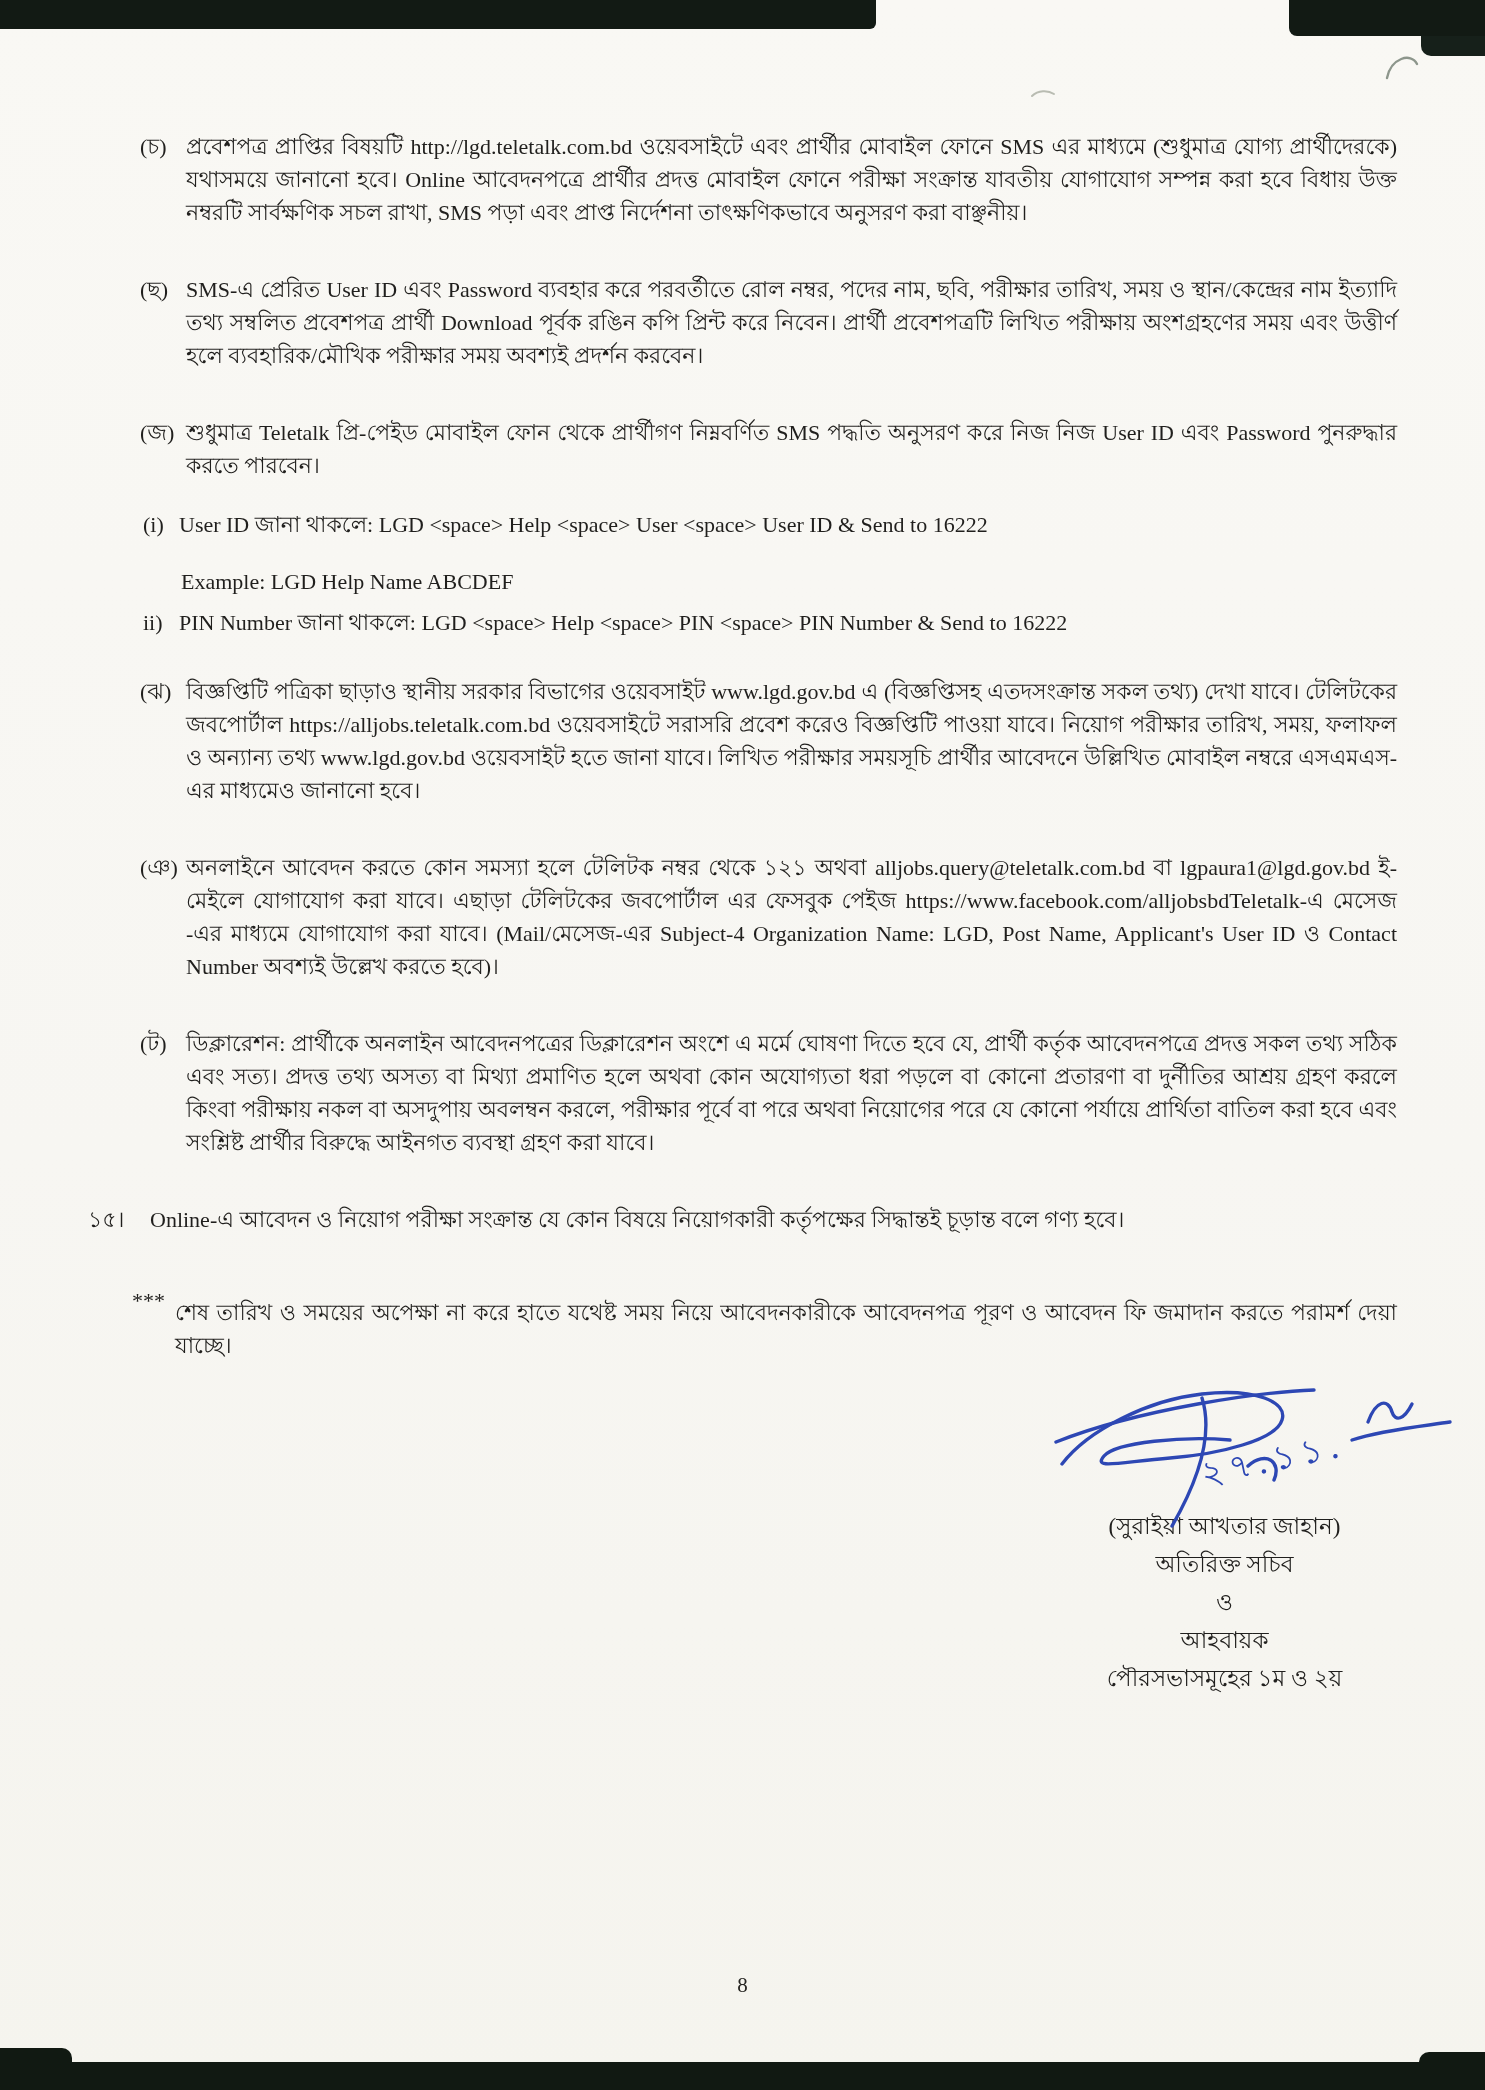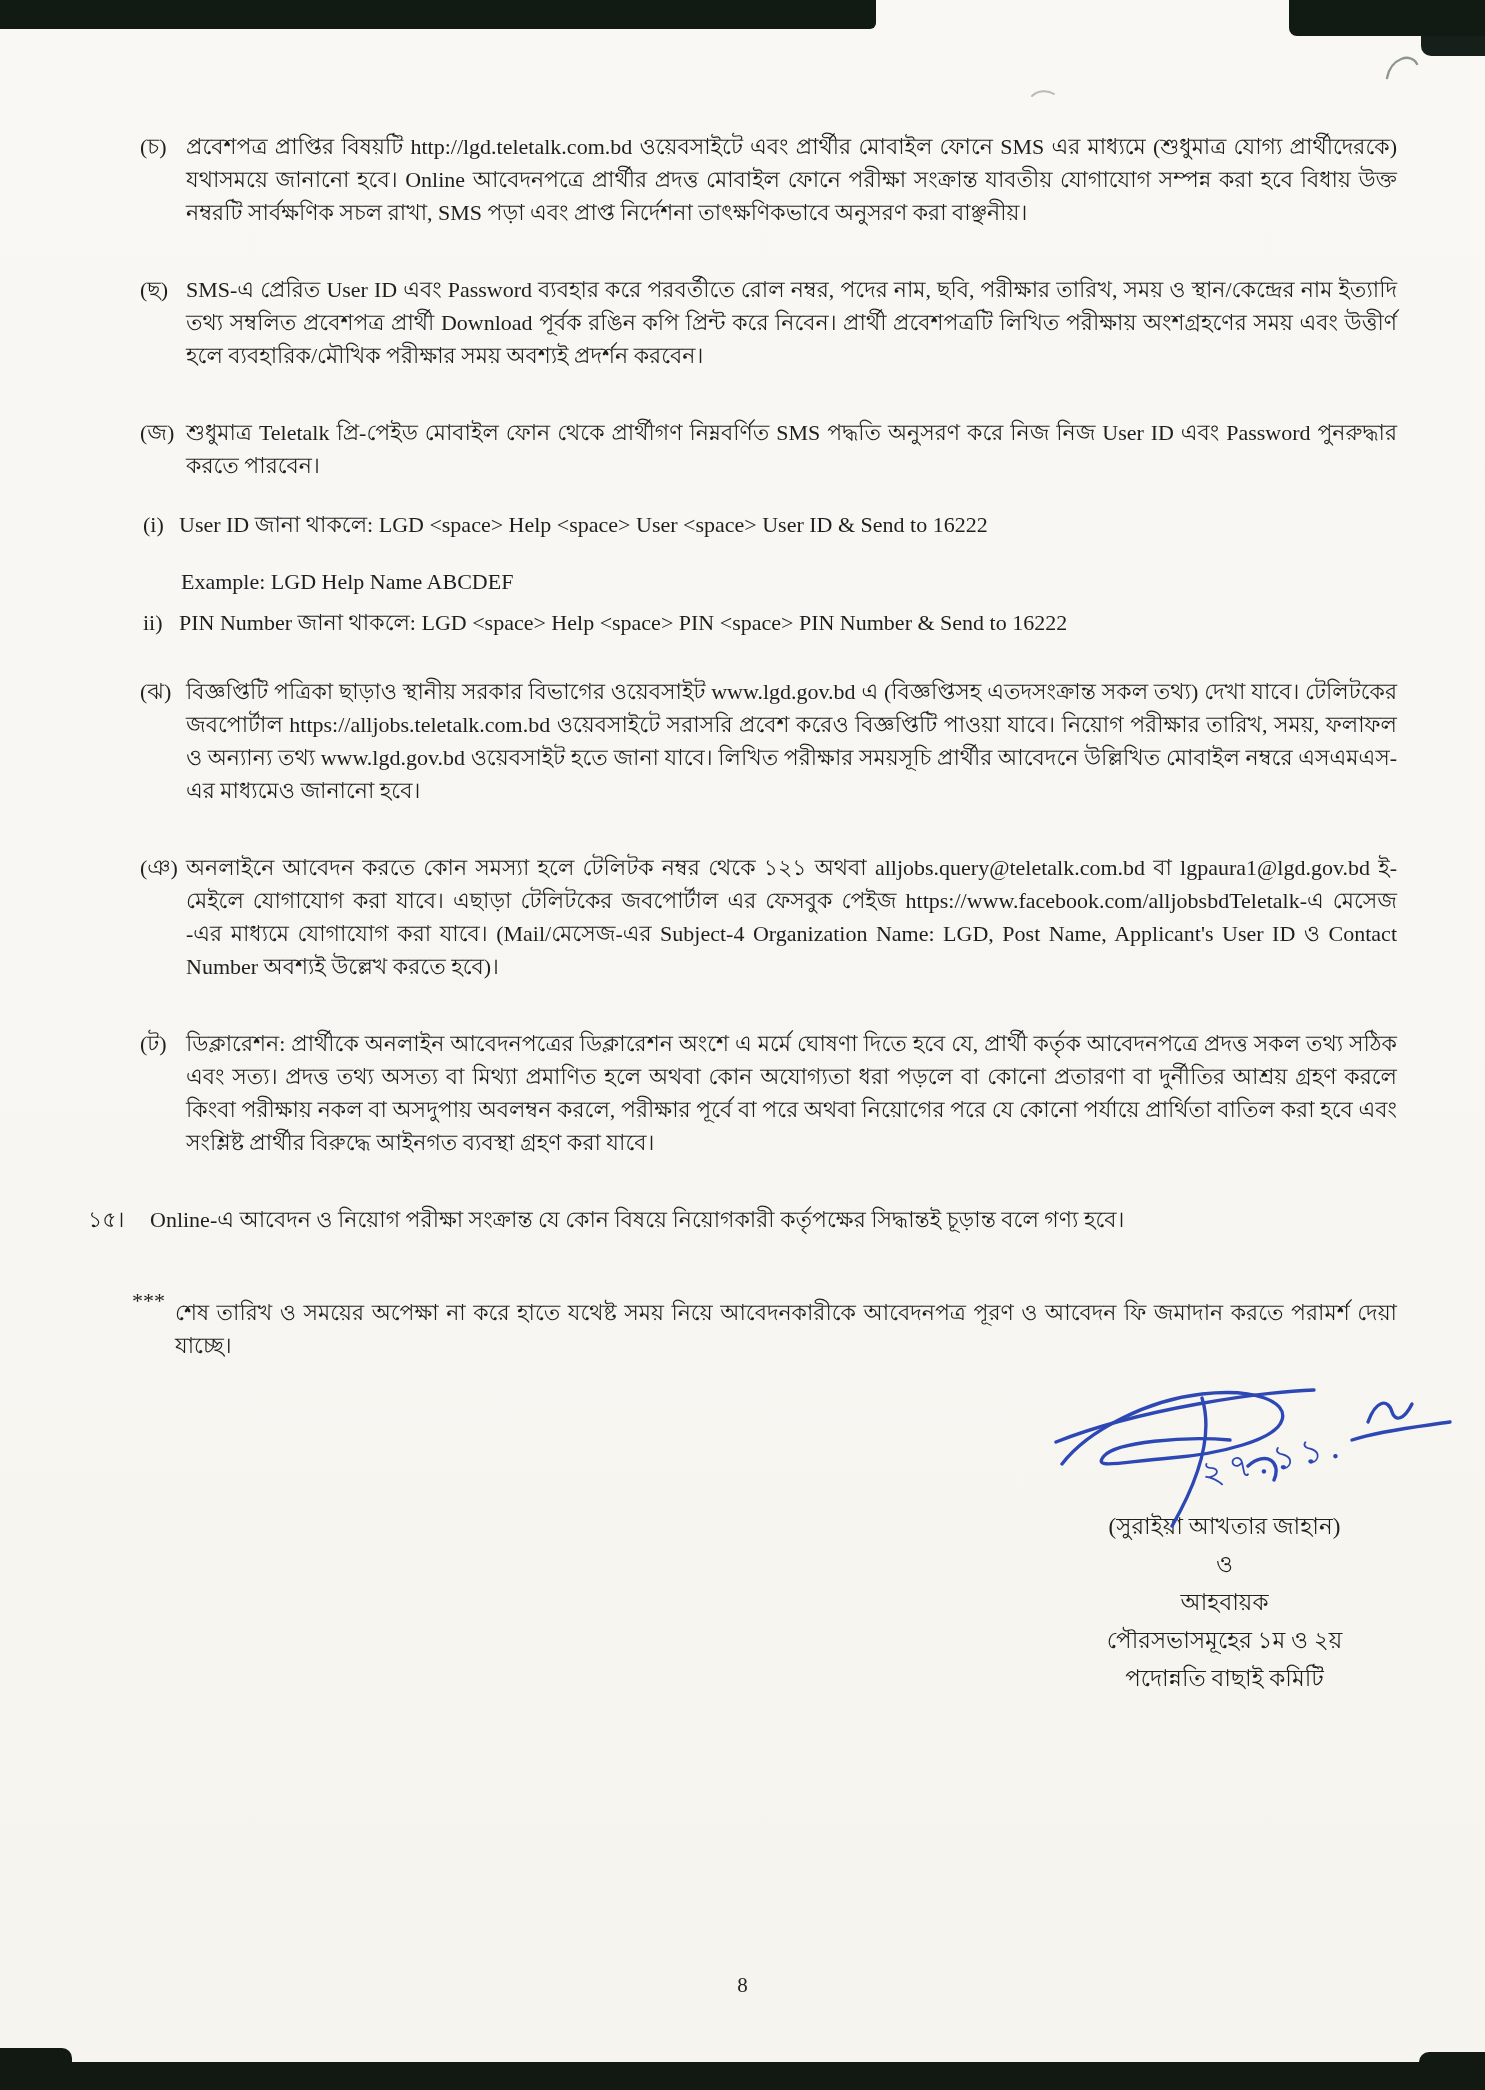--- a/index.html
+++ b/index.html
@@ -135,23 +135,23 @@
             <path d="M4 64 C90 30 210 14 262 12"></path>
             <path d="M150 20 C160 52 150 96 120 148"></path>
             <path d="M196 88 C214 72 230 84 222 102"></path>
             <path d="M316 44 C324 22 336 20 340 34 C343 44 352 42 360 26"></path>
             <path d="M300 62 C330 52 372 48 398 44"></path>
           </g>
         </svg>
         <span class="sig-date">২৭.১১.</span>
       </div>
       <div class="sig-line">(সুরাইয়া আখতার জাহান)</div>
+      <div class="sig-line">অতিরিক্ত সচিব</div>
       <div class="sig-line">ও</div>
       <div class="sig-line">আহবায়ক</div>
       <div class="sig-line">পৌরসভাসমূহের ১ম ও ২য়</div>
-      <div class="sig-line">পদোন্নতি বাছাই কমিটি</div>
     </div>
 
   </div>
 
   <div class="page-number">8</div>
 
 </div>
 
 </body></html>

